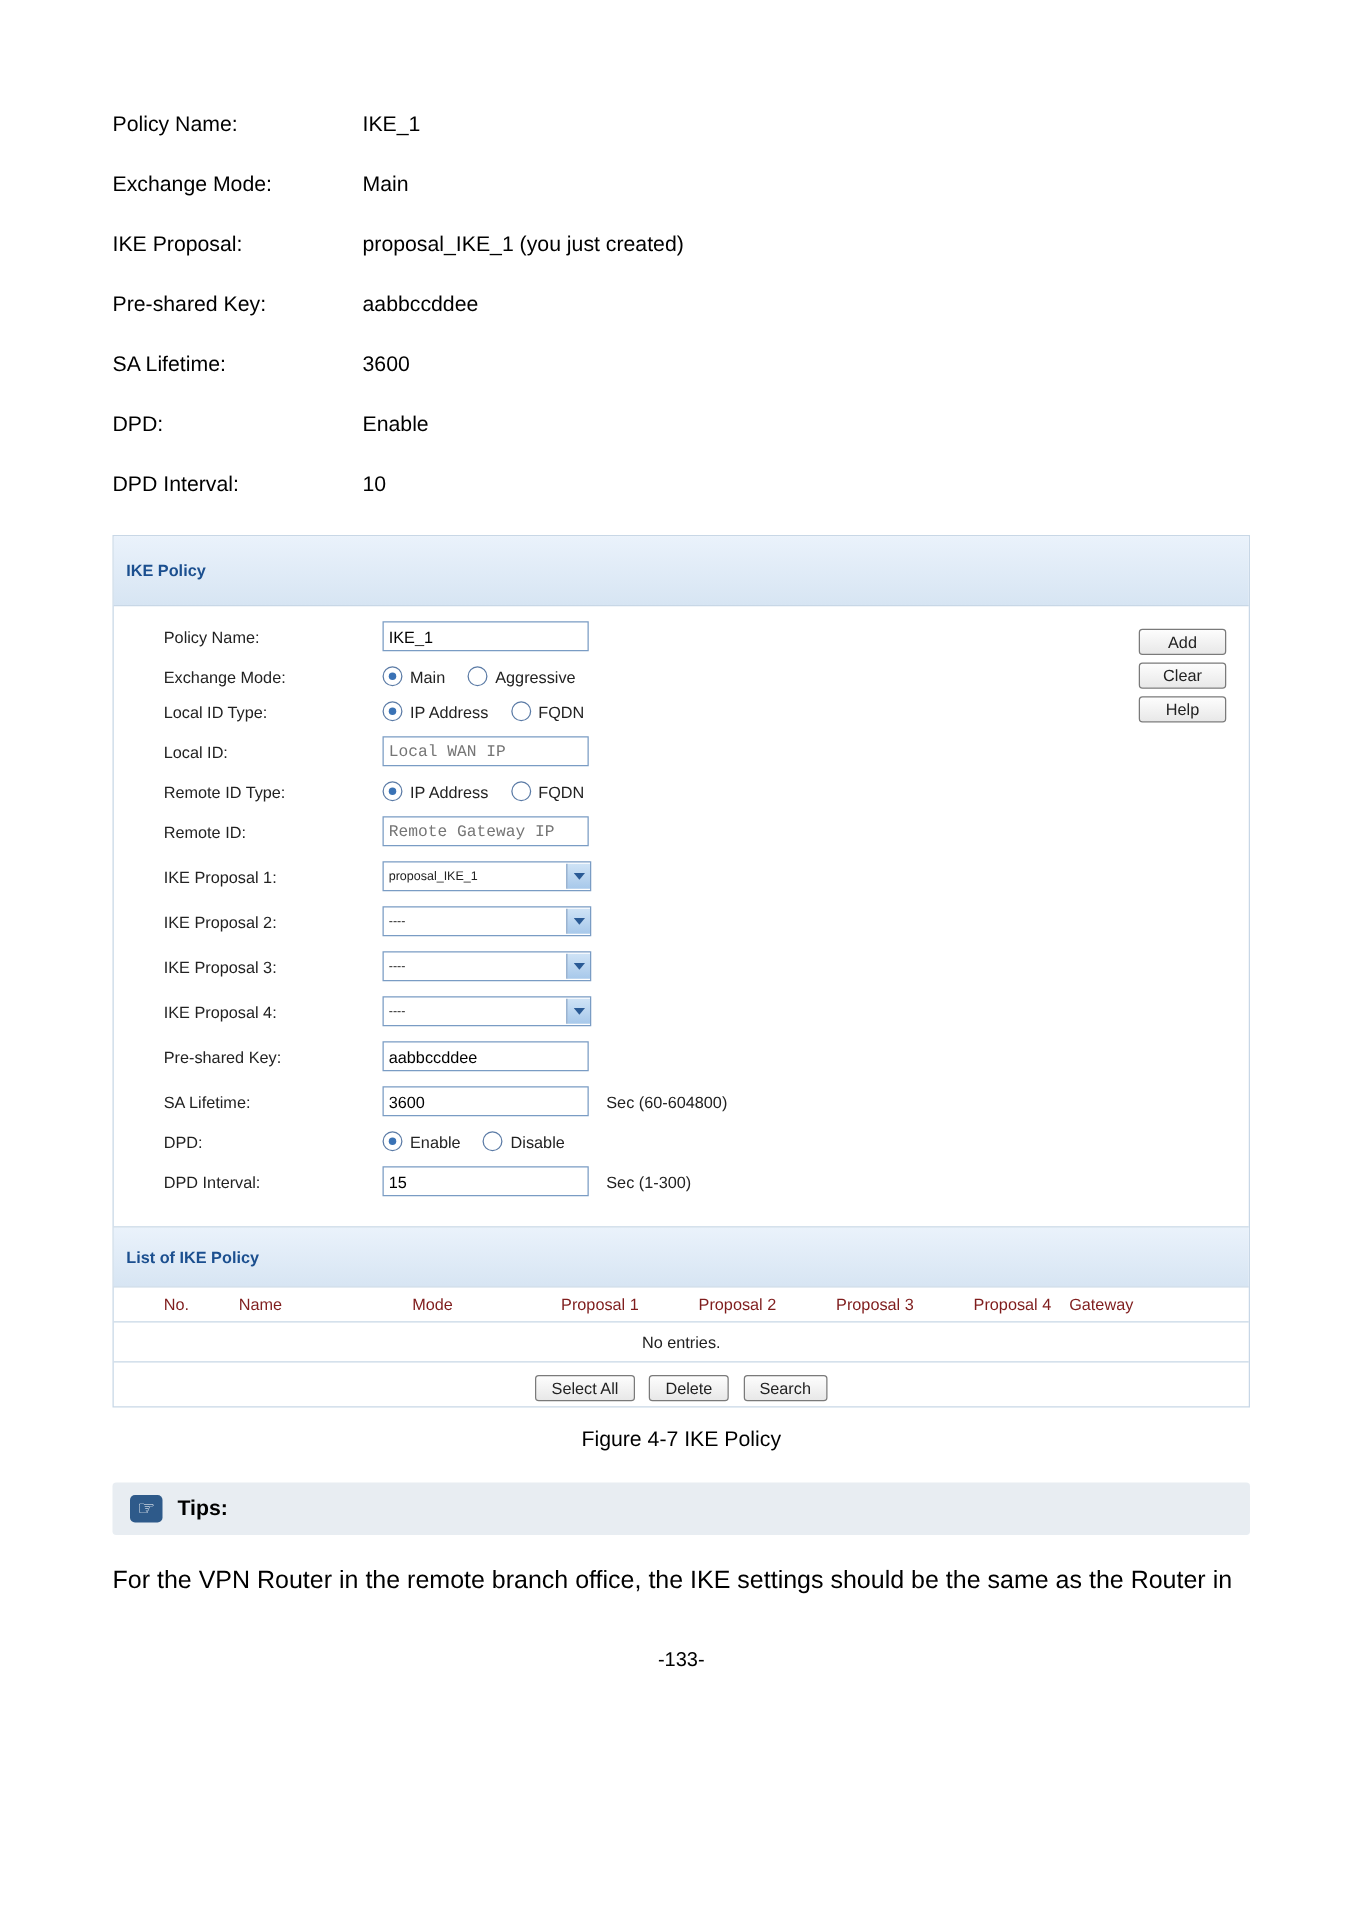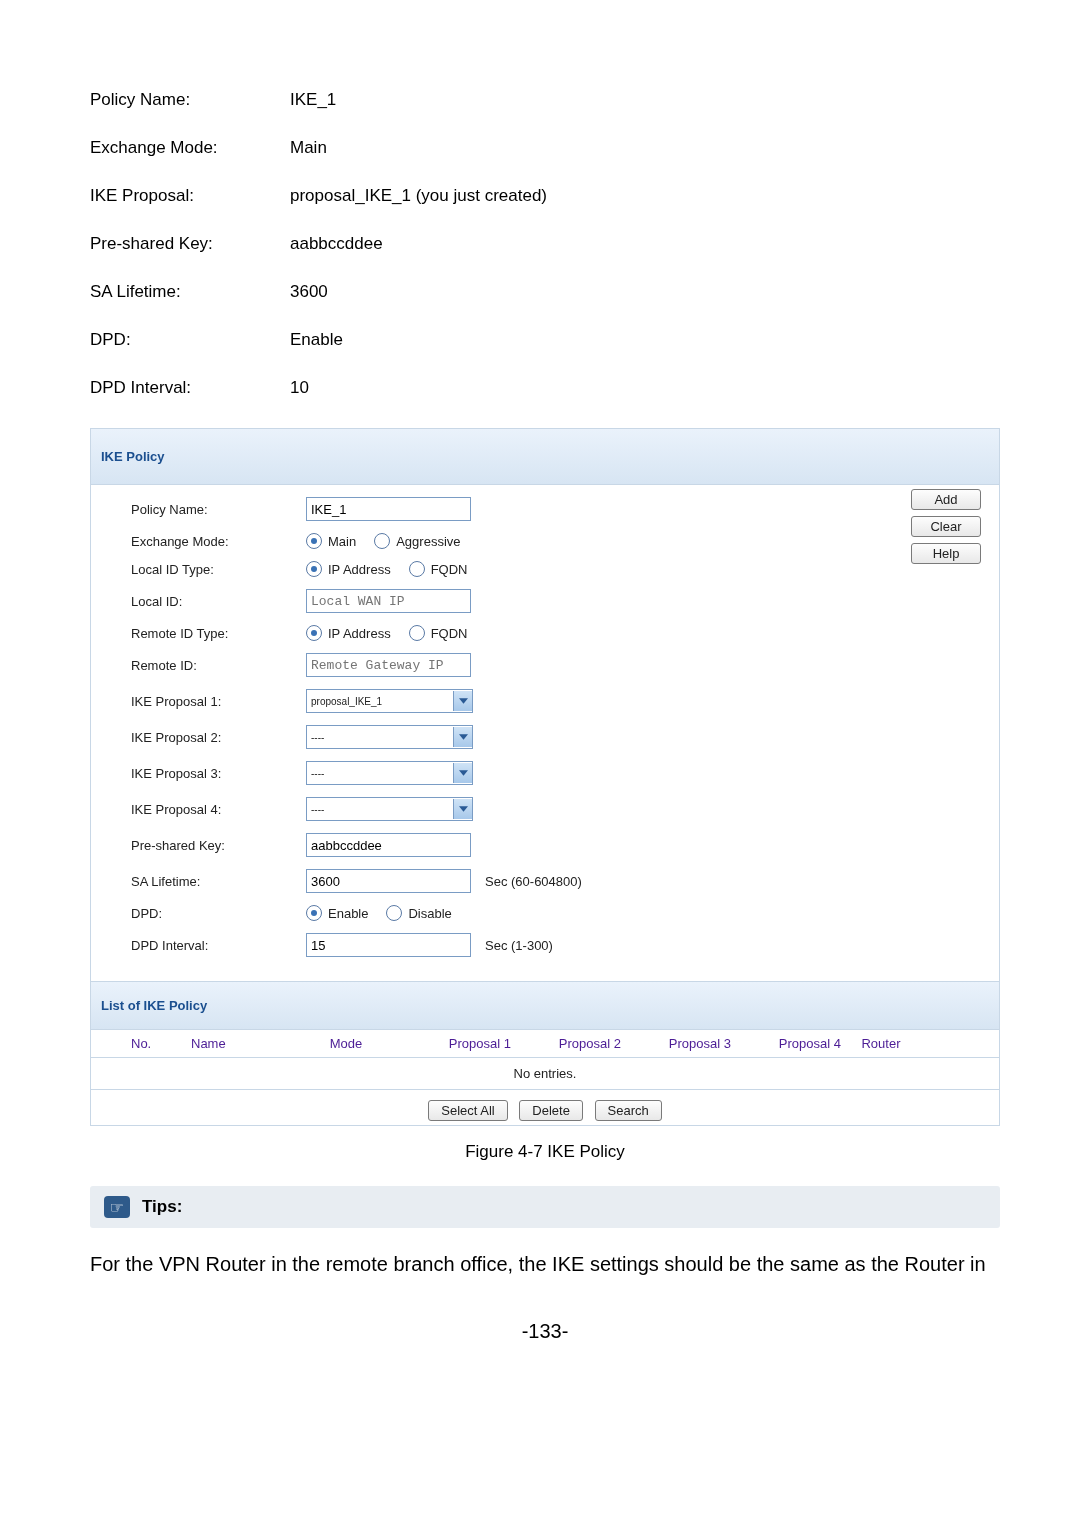--- a/index.html
+++ b/index.html
@@ -46,21 +46,21 @@
     padding: 20px 10px;
     border-bottom: 1px solid #c8d7e6;
   }
   .panel-body {
     padding: 12px 18px 12px 40px;
     position: relative;
   }
   .side-btns {
     position: absolute;
     right: 20px;
-    top: 4px;
+    top: 18px;
     width: 68px;
   }
   .btn {
     display: block;
     width: 68px;
     text-align: center;
     background: linear-gradient(#fdfdfd, #e8e8e8);
     border: 1px solid #7a7a7a;
     border-radius: 3px;
     font-size: 13px;
@@ -140,21 +140,21 @@
   .list-header {
     background: linear-gradient(#eaf2fb, #d7e5f3);
     color: #1b4f8f;
     font-weight: bold;
     padding: 16px 10px;
     border-top: 1px solid #c8d7e6;
     border-bottom: 1px solid #c8d7e6;
   }
   .table-head {
     display: flex;
-    color: #4c1d95;
+    color: #7f1d1d;
     padding: 6px 0 6px 40px;
     font-size: 13px;
     border-bottom: 1px solid #c8d7e6;
   }
   .col-no { width: 60px; }
   .col-name { width: 100px; }
   .col-mode { width: 110px; text-align: center;}
   .col-p { width: 110px; text-align: right;}
   .col-act { width: 80px; text-align: center;}
   .no-entries {
@@ -204,21 +204,21 @@
   .tips-label {
     font-weight: bold;
     font-size: 17px;
   }
   .body-text {
     font-size: 20px;
     line-height: 1.6;
   }
   .pgnum {
     text-align: center;
-    font-size: 20px;
+    font-size: 16px;
     margin-top: 40px;
   }
 </style>
 </head>
 <body>
 
 <div class="page">
 
   <div class="spec-table">
     <div class="spec-row">
@@ -389,21 +389,21 @@
 
     <div class="list-header">List of IKE Policy</div>
     <div class="table-head">
       <div class="col-no">No.</div>
       <div class="col-name">Name</div>
       <div class="col-mode">Mode</div>
       <div class="col-p">Proposal 1</div>
       <div class="col-p">Proposal 2</div>
       <div class="col-p">Proposal 3</div>
       <div class="col-p">Proposal 4</div>
-      <div class="col-act">Router</div>
+      <div class="col-act">Gateway</div>
     </div>
     <div class="no-entries">No entries.</div>
     <div class="btn-row">
       <span class="btn-inline">Select All</span>
       <span class="btn-inline">Delete</span>
       <span class="btn-inline">Search</span>
     </div>
   </div>
 
   <div class="fig">Figure 4-7 IKE Policy</div>

